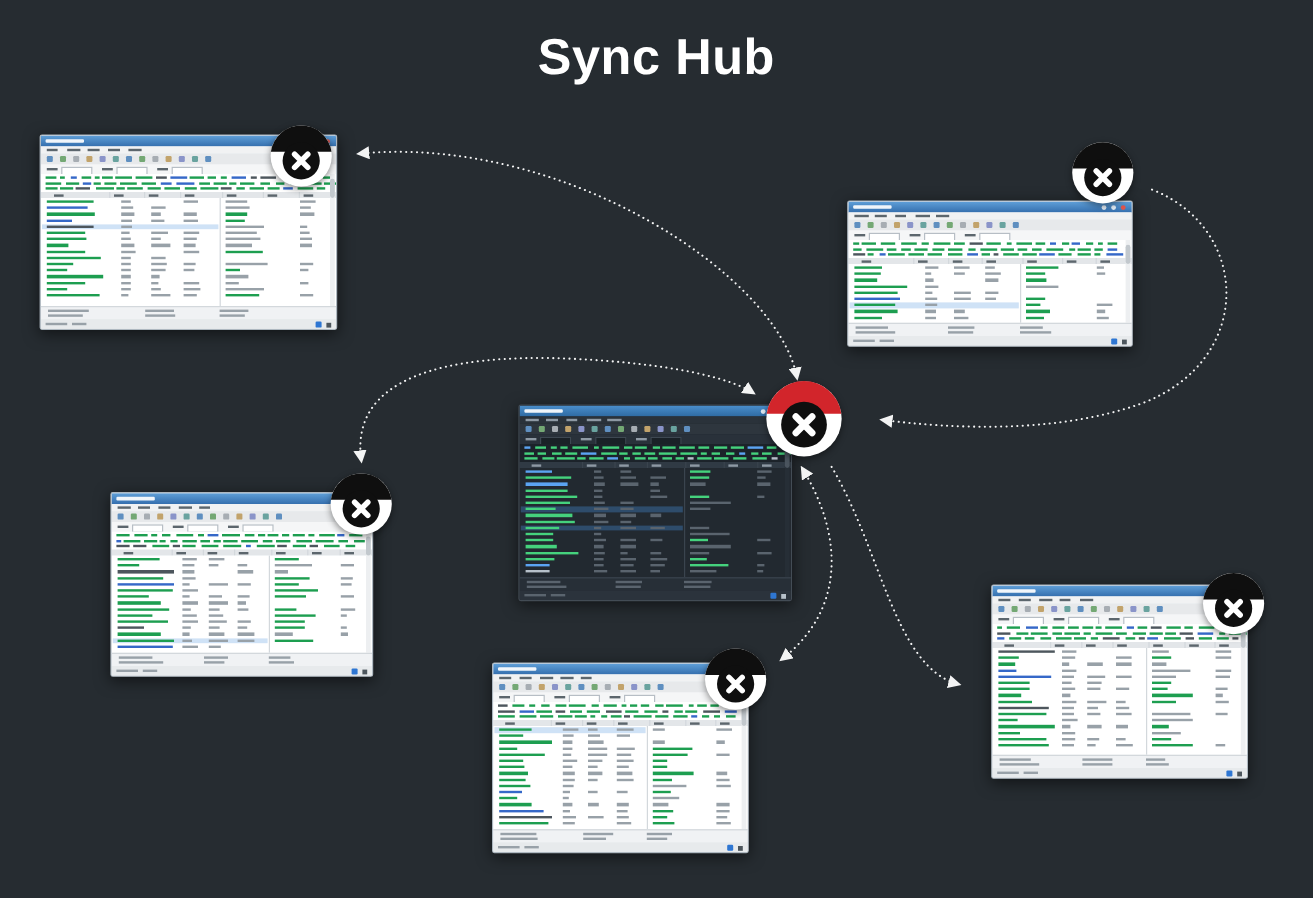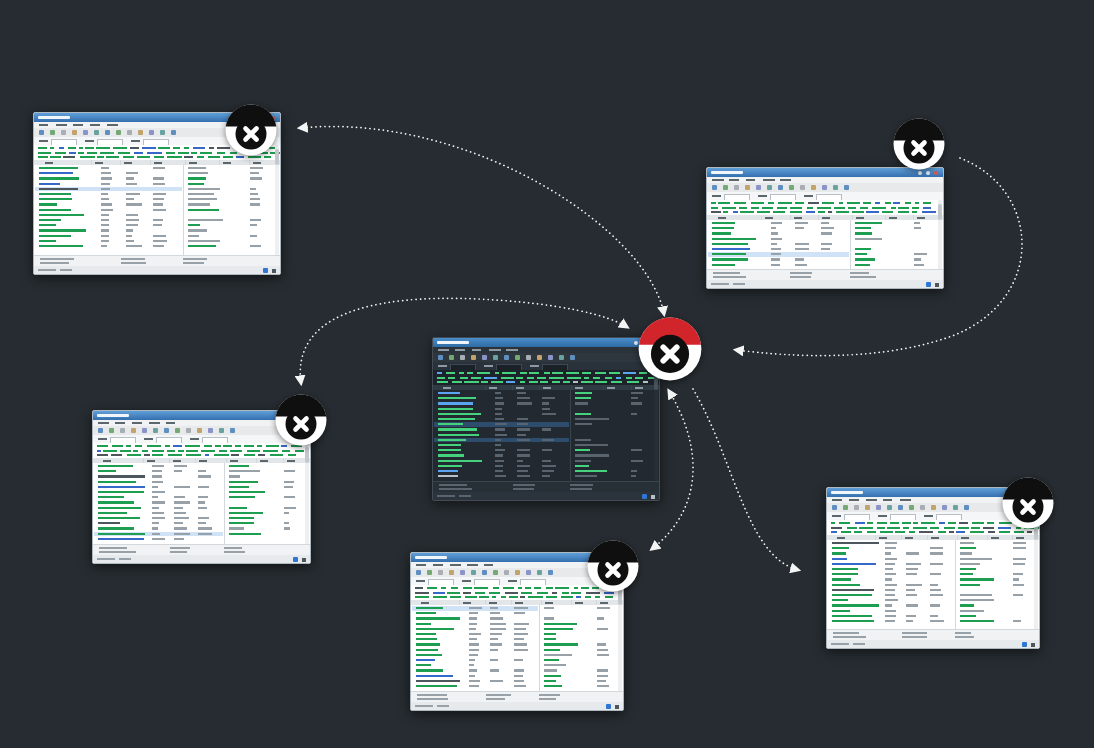--- a/index.html
+++ b/index.html
@@ -1216,13 +1216,14 @@
           <path d="M20.5 24.5 L31.5 35.5 M31.5 24.5 L20.5 35.5" stroke="#ffffff" stroke-width="4.6" stroke-linecap="round"></path>
         </svg></div>
       <div class="sync-node" style="left: 1002px; top: 477px; width: 52px; height: 52px;"><svg width="52" height="52" viewBox="0 0 52 52">
           <circle cx="26" cy="26" r="25.5" fill="#ffffff"></circle>
           <path d="M 0.74 22.5 A 25.5 25.5 0 0 1 51.26 22.5 Z" fill="#0f0f0f"></path>
           <circle cx="26" cy="30" r="15.5" fill="#0f0f0f"></circle>
           <path d="M20.5 24.5 L31.5 35.5 M31.5 24.5 L20.5 35.5" stroke="#ffffff" stroke-width="4.6" stroke-linecap="round"></path>
         </svg></div>
     </div>
 
+  <h1 class="page-title">Sync Hub</h1>
 </div>
 
 </body></html>

